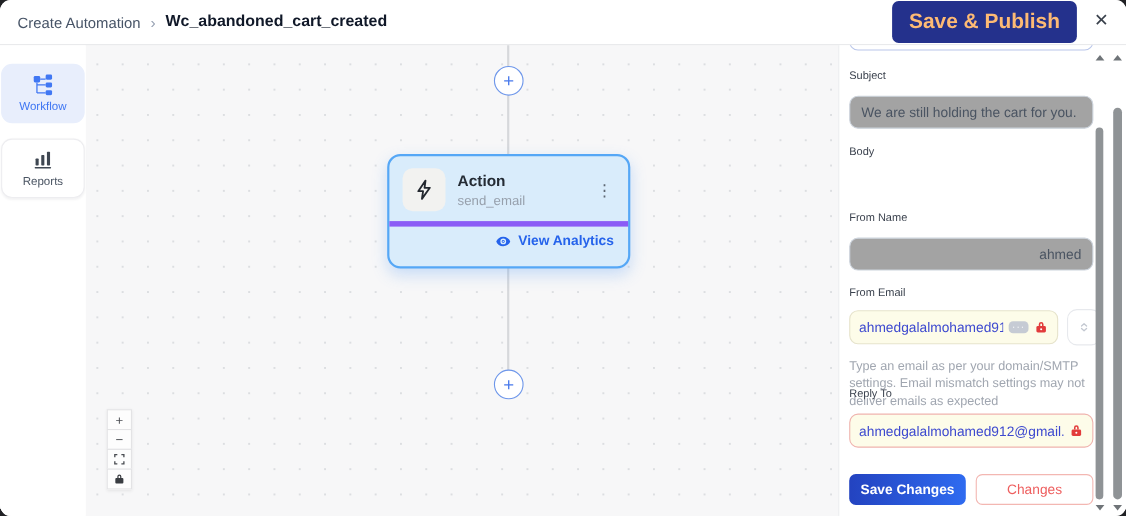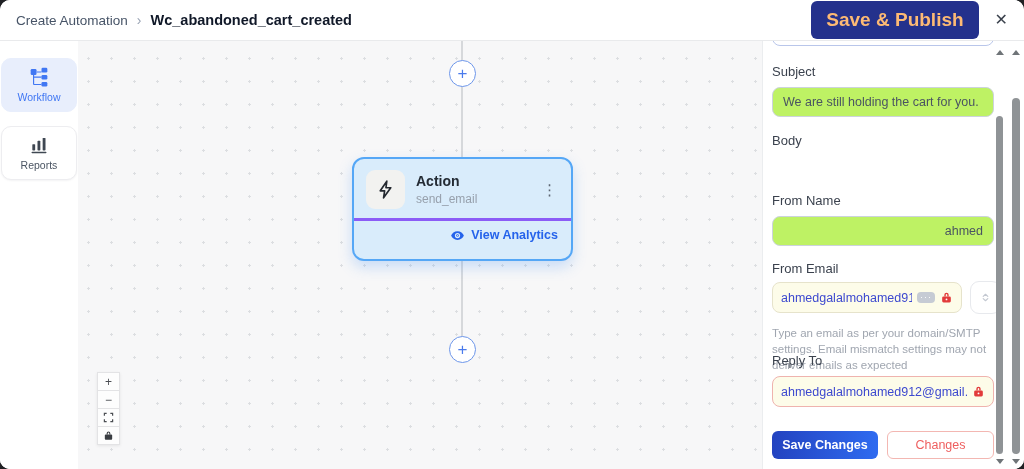--- a/index.html
+++ b/index.html
@@ -28,37 +28,37 @@
   .plus-bottom { top:295px; }
 
   
   .side { position:absolute; left:0; top:0; width:78px; height:100%; background:#fff; z-index:5; padding-top:17px; }
   .side-card { width:76px; margin:0 auto 14px auto; height:54px; border-radius:10px; display:flex; flex-direction:column; align-items:center; justify-content:center; gap:4px; cursor:pointer; background:#fff; border:1px solid #ededf0; box-shadow:0 1px 2px rgba(16,24,40,.05); }
   .side-card.active { background:#e8eefc; border:1px solid #e8eefc; box-shadow:none; }
   .side-label { font-size:10.5px; color:#4b5563; }
   .side-card.active .side-label { color:#4077f3; }
 
   
-  .node { position:absolute; left:352px; top:99px; width:221px; height:104px; background:#d9ecfb; border:2px solid #55a7f6; border-radius:12px; box-shadow:0 6px 14px rgba(80,150,246,.28); z-index:4; cursor:pointer;margin-top:17px; }
+  .node { position:absolute; left:352px; top:99px; width:221px; height:104px; background:#d9ecfb; border:2px solid #55a7f6; border-radius:12px; box-shadow:0 6px 14px rgba(80,150,246,.28); z-index:4; cursor:pointer; }
   .node-head { display:flex; align-items:center; gap:11px; padding:11px 12px 9px 12px; }
   .node-iconbox { width:39px; height:39px; background:#f2f2f0; border-radius:9px; display:flex; align-items:center; justify-content:center; flex:none; }
   .node-title { font-size:14px; font-weight:700; color:#242b34; }
   .node-sub { font-size:12px; color:#97a0ac; margin-top:3px; }
   .node-kebab { margin-left:auto; color:#5d6672; font-size:15px; cursor:pointer; padding:0 2px; align-self:center; }
-  .node-foot { border-top:3px solid #8b5cf6; height:31px; display:flex; align-items:center; justify-content:flex-end; gap:6px; padding-right:13px; color:#2563eb; font-size:12.5px; font-weight:700; cursor:pointer; }
+  .node-foot { border-top:5px solid #8b5cf6; height:31px; display:flex; align-items:center; justify-content:flex-end; gap:6px; padding-right:13px; color:#2563eb; font-size:12.5px; font-weight:700; cursor:pointer; }
 
   
   .controls { position:absolute; left:97px; top:331px; width:23px; z-index:6; box-shadow:0 1px 3px rgba(0,0,0,.08); }
   .ctrl-btn { width:23px; height:19px; background:#fdfdfd; border:1px solid #e3e3e5; margin-top:-1px; display:flex; align-items:center; justify-content:center; font-size:12px; color:#4a4d52; cursor:pointer; }
   .ctrl-btn:first-child { margin-top:0; }
 
   
   .panel { position:absolute; left:762px; top:0; width:262px; height:100%; background:#fff; border-left:1px solid #ebedef; overflow:hidden; }
-  .plabel { position:absolute; left:9px; font-size:13px; color:#3b424e; }
-  .pinput { position:absolute; left:9px; width:222px; height:30px; border:1px solid #ccd3dc; border-radius:8px; background:#bef264; font-size:12.5px; color:#4a5462; padding:0 10px; font-family:inherit; outline:none; }
+  .plabel { position:absolute; left:9px; font-size:10px; color:#3b424e; }
+  .pinput { position:absolute; left:9px; width:222px; height:30px; border:1px solid #ccd3dc; border-radius:8px; background:#a3a3a3; font-size:12.5px; color:#4a5462; padding:0 10px; font-family:inherit; outline:none; }
   .clipped-input { position:absolute; left:9px; top:-12px; width:222px; height:17px; border:1.5px solid #b9c6ea; border-radius:8px; background:#fff; }
   .open-builder { position:absolute; left:9px; top:112px; height:28px; padding:0 17px; border:none; border-radius:14px; background:#2e6bf0; color:#fff; font-size:12.5px; font-weight:700; cursor:pointer; font-family:inherit; }
   .email-box { position:absolute; background:#fdfce9; border:1px solid #e6e3cb; border-radius:8px; height:31px; display:flex; align-items:center; padding:0 8px; gap:5px; }
   .email-text { font-size:12.5px; color:#3d49cf; white-space:nowrap; overflow:hidden; }
   .ellipsis-chip { background:#c6cbd4; color:#fff; border-radius:4px; font-size:9px; line-height:11px; padding:0 3px; height:11px; flex:none; letter-spacing:1px; }
   .from-email-box { left:9px; top:241px; width:190px; }
   .replyto-box { left:9px; top:335px; width:222px; border-color:#efb3ae; }
   .select-btn { position:absolute; left:207px; top:240px; width:31px; height:33px; background:#fff; border:1px solid #e7e9ed; border-radius:9px; display:flex; align-items:center; justify-content:center; cursor:pointer; }
   .helper { position:absolute; left:9px; top:284px; width:224px; font-size:11.5px; color:#a0a6b0; line-height:1.4; }
   .btn-row { position:absolute; left:9px; top:390px; display:flex; gap:9px; }

